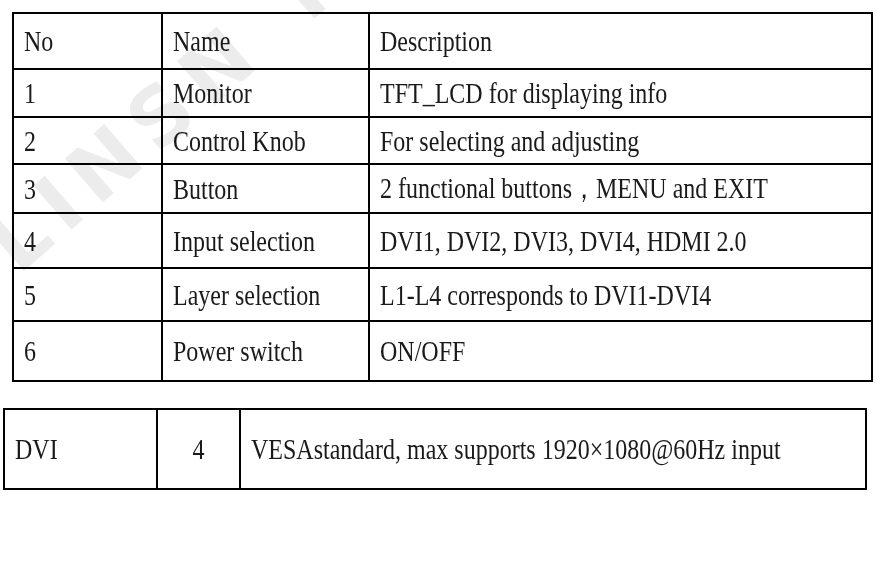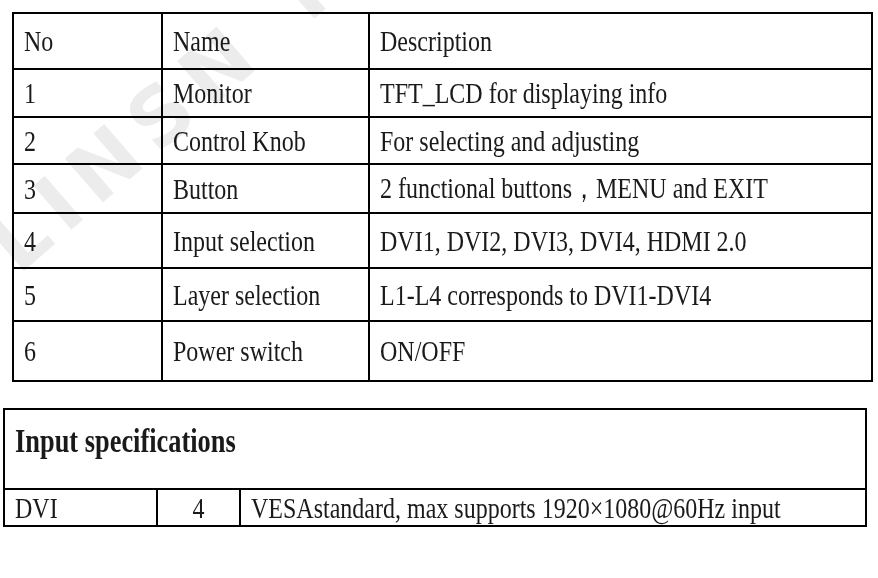--- a/index.html
+++ b/index.html
@@ -125,22 +125,19 @@
 
 <div class="t2-wrap">
   <table class="t2">
     <colgroup>
         <col class="c1">
         <col class="c2">
         <col class="c3">
       </colgroup>
     <tbody>
       <tr>
-        <td class="title" colspan="3"><span class="tx">Input specifications</span></td>
-      </tr>
-      <tr>
         <td><span class="tx">DVI</span></td>
         <td class="qty"><span class="tx ctr">4</span></td>
         <td><span class="tx">VESAstandard, max supports 1920×1080@60Hz input</span></td>
       </tr>
     </tbody>
   </table>
 </div>
 
 </body></html>

